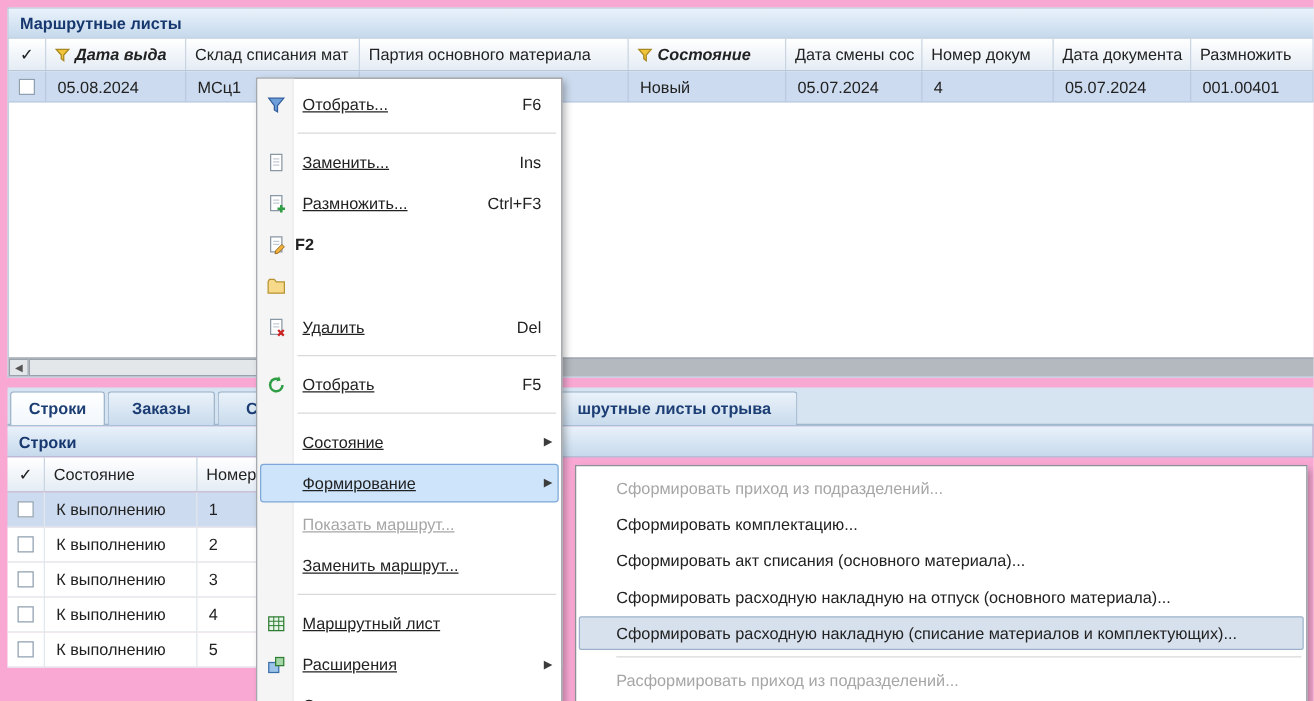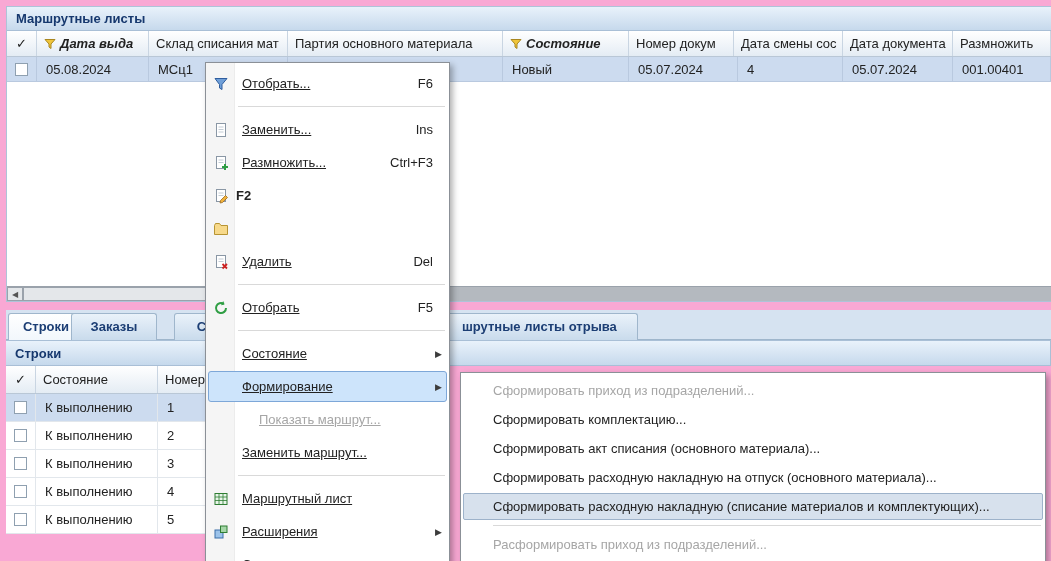--- a/index.html
+++ b/index.html
@@ -27,21 +27,21 @@
             font-size: 8px; color: #555; text-align: center; line-height: 13px; }
   .sb-thumb { position: absolute; left: 16px; top: 0; width: 267px; height: 14px; background: #e4e7ea; border: 1px solid #9aa2ab; }
 
   
   .bottom-panel { position: absolute; left: 6px; top: 310px; right: 0; bottom: 0; }
   .tabstrip { position: relative; height: 30px; background: #d6e3f1; border-bottom: 1px solid #9fb6cc; }
   .tab { position: absolute; top: 3px; height: 27px; line-height: 26px; text-align: center; font-weight: bold; color: #1c3e74;
          background: linear-gradient(#eaf2fa, #c9dbec); border: 1px solid #9fb6cc; border-bottom: none; border-radius: 3px 3px 0 0; cursor: default; }
   .tab.active { background: linear-gradient(#ffffff, #f2f7fc); }
   .tab-1 { left: 2px;  width: 76px; }
-  .tab-2 { left: 65px; width: 86px; }
+  .tab-2 { left: 80px; width: 86px; }
   .tab-3 { left: 168px; width: 70px; }
   .tab-4 { left: 240px; width: 392px; text-align: left; }
   .tab-4 .tab4-label { margin-left: 215px; text-align: center; }
 
   .section-title { height: 26px; line-height: 25px; padding-left: 9px; font-weight: bold; color: #16386e;
                    background: linear-gradient(#e9f2fb, #c6d9ec); border: 1px solid #a9bfd6; border-left: none; }
   .btable { width: 444px; }
   .bthead { display: flex; height: 28px; background: linear-gradient(#ffffff, #e4ecf4); border-bottom: 1px solid #b9c7d6; }
   .bc-check { width: 30px; justify-content: center; padding-left: 0; }
   .bc-state { width: 122px; } .bc-num { flex: 1; }
@@ -52,21 +52,21 @@
   
   .menu { position: absolute; left: 205px; top: 62px; width: 245px; padding: 4px 0; background: #fff;
           border: 1px solid #8b9097; box-shadow: 3px 3px 6px rgba(0,0,0,.3); z-index: 20; }
   .menu::before { content: ""; position: absolute; left: 0; top: 0; bottom: 0; width: 28px; background: #f5f5f5; border-right: 1px solid #ececec; }
   .mi { position: relative; display: flex; align-items: center; height: 33px; cursor: default; }
   .mico { position: relative; width: 30px; flex: none; display: flex; justify-content: center; }
   .mlbl { flex: 1; padding-left: 6px; position: relative; white-space: nowrap; text-decoration: underline; }
   .msc { padding-right: 16px; position: relative; }
   .marrow { position: absolute; right: 7px; font-size: 9px; color: #3c3c3c; }
   .mi.bold .mlbl, .mi.bold .msc { font-weight: bold; }
-  .mi.disabled .mlbl { color: #a6a6a6; margin-left: 17px; }
+  .mi.disabled .mlbl { color: #a6a6a6; }
   .mi.highlight::after { content: ""; position: absolute; left: 2px; right: 2px; top: 1px; bottom: 1px;
                          background: #cde4fb; border: 1px solid #7da7d8; border-radius: 3px; }
   .mi.highlight .mlbl, .mi.highlight .marrow { z-index: 1; }
   .msep { position: relative; height: 13px; }
   .msep::after { content: ""; position: absolute; left: 32px; right: 4px; top: 6px; border-top: 1px solid #d9d9d9; }
 
   
   .submenu { position: absolute; left: 460px; top: 372px; width: 586px; padding: 3px 0; background: #fff;
              border: 1px solid #8b9097; box-shadow: 3px 3px 6px rgba(0,0,0,.3); z-index: 21; height: 195px; }
   .smi { position: relative; display: flex; align-items: center; height: 29px; padding-left: 32px; white-space: nowrap; cursor: default; }
@@ -104,25 +104,25 @@
           <span class="th-lbl">Партия основного материала</span>
         </div>
       <div class="th c4 th-filtered">
         <span class="hfunnel">
             <svg width="12" height="12">
               <path d="M1 1.5h10L7 6v4.5L5 9V6z" fill="#f0c53a" stroke="#a9861f" stroke-width="1"></path>
             </svg>
           </span>
         <span class="th-lbl">Состояние</span>
       </div>
+      <div class="th c5">
+          <span class="th-lbl">Дата смены сос</span>
+        </div>
       <div class="th c6">
           <span class="th-lbl">Номер докум</span>
-        </div>
-      <div class="th c5">
-          <span class="th-lbl">Дата смены сос</span>
         </div>
       <div class="th c7">
           <span class="th-lbl">Дата документа</span>
         </div>
       <div class="th c8">
           <span class="th-lbl">Размножить</span>
         </div>
     </div>
 
     <div class="trow selected">

